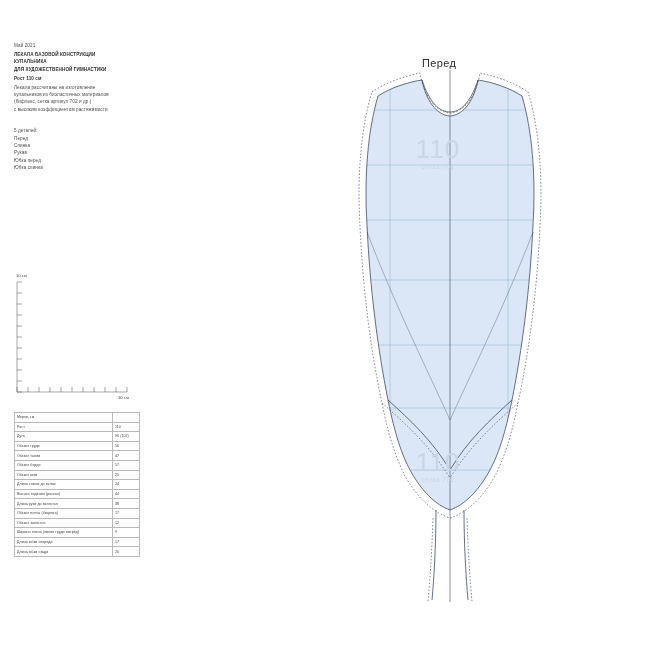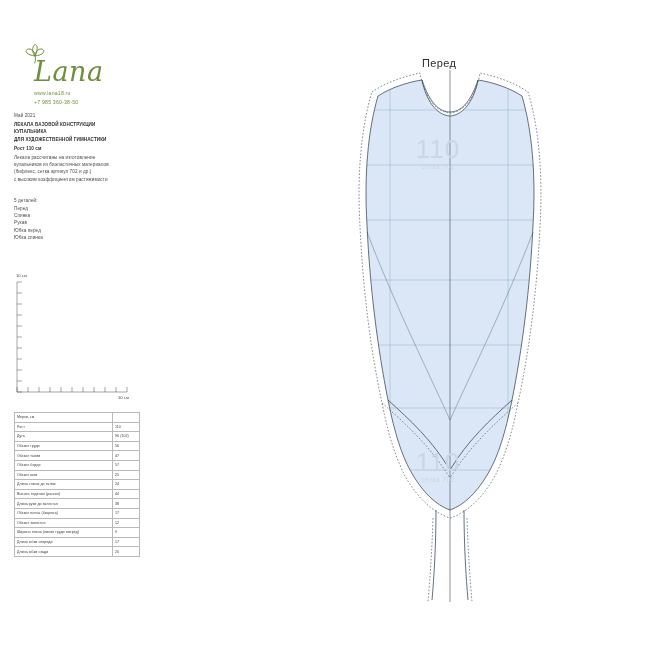--- a/index.html
+++ b/index.html
@@ -161,35 +161,20 @@
     letter-spacing: 0.5px;
   }
   #wm-top { left: 143px; top: 136px; width: 90px; }
   #wm-bottom { left: 143px; top: 449px; width: 90px; }
 </style>
 </head>
 <body>
 
 <div id="left-col">
 
-  <div id="logo-block">
-    <span id="logo-mark">
-      <svg width="26" height="26" viewBox="0 0 26 26">
-        <g fill="none" stroke="#6f8f3e" stroke-width="1">
-          <path d="M13 16 C13 12, 10 9, 7 9 C4.5 9, 3.5 11, 4.8 12.8 C6 14.5, 9.5 15.5, 13 16 Z"></path>
-          <path d="M13 16 C13 12, 16 9, 19 9 C21.5 9, 22.5 11, 21.2 12.8 C20 14.5, 16.5 15.5, 13 16 Z"></path>
-          <path d="M13 16 C10.5 13.5, 10 9, 11.5 6 C12.5 4, 14.5 4.4, 15 6.5 C15.6 9, 14.6 13.5, 13 16 Z"></path>
-          <path d="M13 16 C13.6 18.5, 13.6 21, 12.6 23.2"></path>
-        </g>
-      </svg>
-    </span>
-    <div id="logo-word">Lana</div>
-    <div id="logo-site">www.lana18.ru</div>
-    <div id="logo-phone">+7 985 360-38-50</div>
-  </div>
 
   <div id="doc-date" class="tiny">Май 2021</div>
 
   <div id="title-block">
     <div class="tiny-b">ЛЕКАЛА БАЗОВОЙ КОНСТРУКЦИИ</div>
     <div class="tiny-b">КУПАЛЬНИКА</div>
     <div class="tiny-b">ДЛЯ ХУДОЖЕСТВЕННОЙ ГИМНАСТИКИ</div>
   </div>
 
   <div id="height-line" class="tiny-b">Рост 110 см</div>

